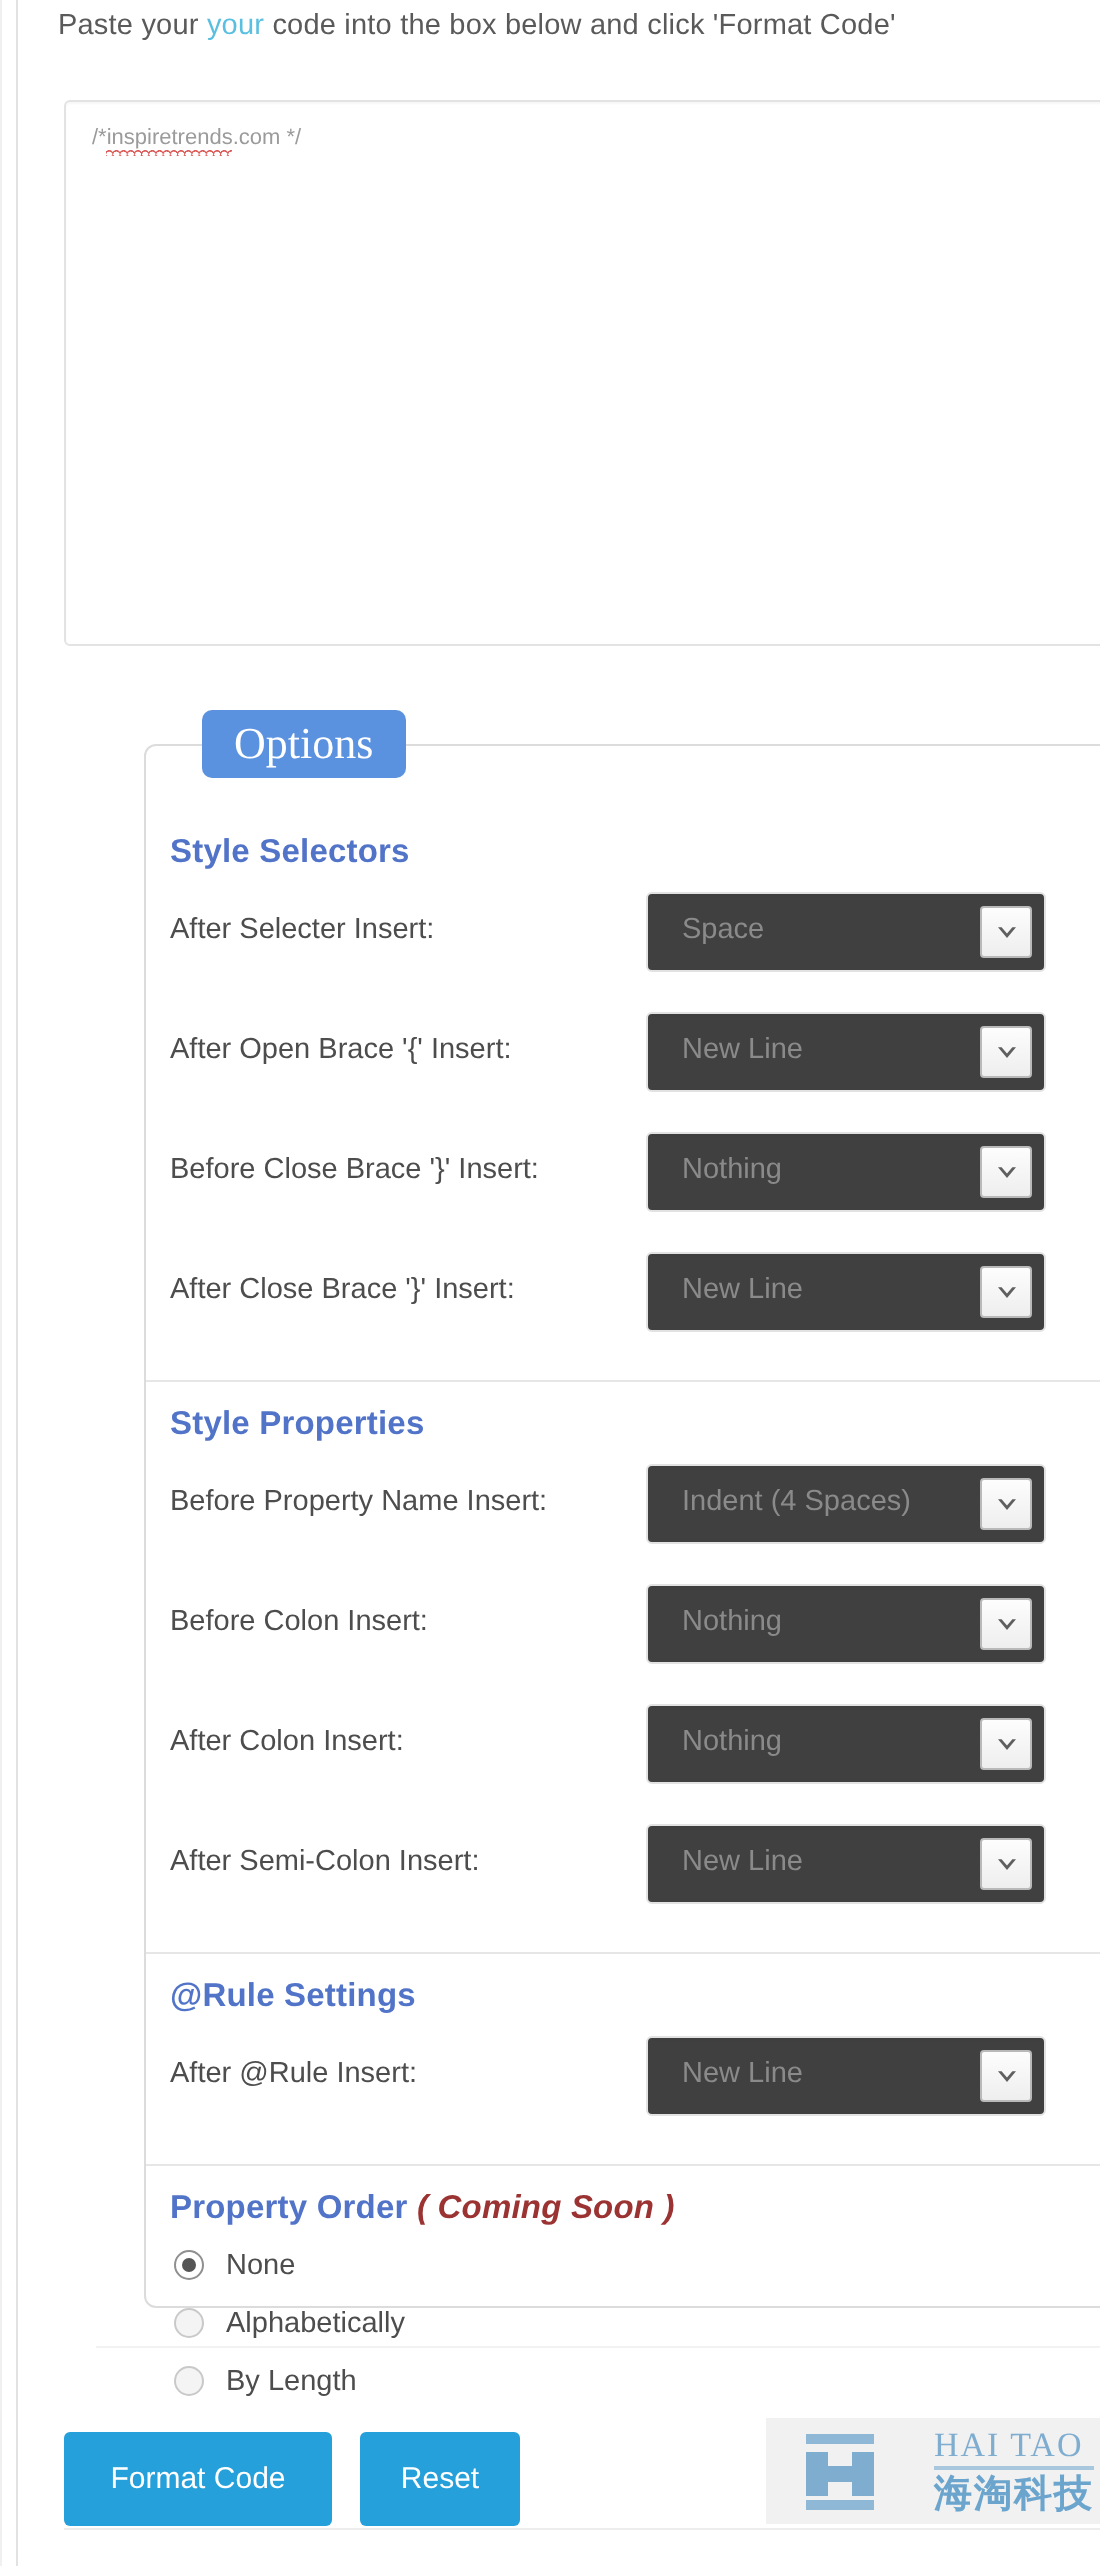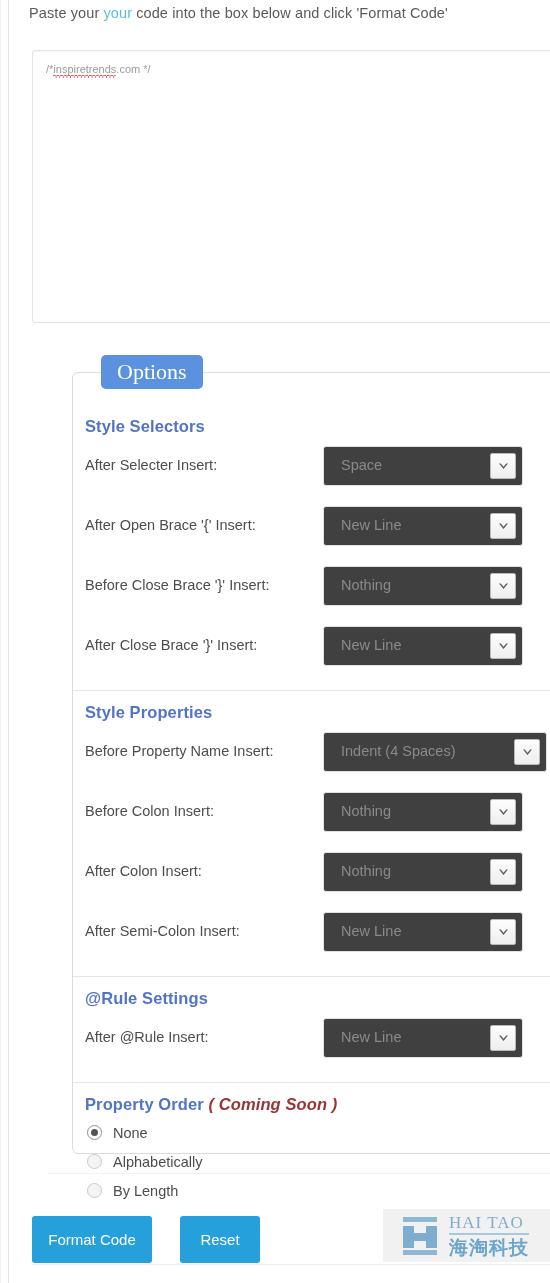--- a/index.html
+++ b/index.html
@@ -121,21 +121,21 @@
   }
   .select-wrap {
     position: absolute; top: 8px;
     height: 40px;
     border: 1px solid #e2e2e2;
     border-radius: 3px;
     background: #404040;
     box-shadow: inset 0 1px 1px rgba(0,0,0,.03);
   }
   .select-wrap.w-std { left: 250px; width: 200px; }
-  .select-wrap.w-wide { left: 250px; width: 224px; }
+  .select-wrap.w-wide { left: 250px; width: 200px; }
   .select-value {
     position: absolute; left: 17px; top: 10px;
     font-size: 14.5px; color: #8a8a8a;
     white-space: nowrap;
   }
   .select-arrow {
     position: absolute; right: 6px; top: 6px;
     width: 26px; height: 26px;
     border: 1px solid #b9b9b9;
     background: linear-gradient(#fdfdfd,#eeeeee);
@@ -189,21 +189,21 @@
     color: #ffffff;
     border: none;
     border-radius: 3px;
     font-family: "Liberation Sans", sans-serif;
     font-size: 15px;
     display: flex; align-items: center; justify-content: center;
     padding: 0 18px;
     cursor: pointer;
     white-space: nowrap;
   }
-  .btn-format { left: 32px; width: 120px; }
+  .btn-format { left: 32px; width: 134px; }
   .btn-reset  { left: 180px; width: 80px; }
 
   
   .logo {
     position: absolute; left: 383px; top: 1209px;
     width: 172px; height: 53px;
     background: #f1f1f1;
     display: flex; align-items: center;
   }
   .logo-mark {
@@ -226,21 +226,21 @@
   }
   .logo-mark .h-right {
     position: absolute; left: 29px; top: 11px; width: 11px; height: 22px;
     background: #7fadd0;
   }
   .logo-mark .h-bridge {
     position: absolute; left: 6px; top: 18px; width: 34px; height: 8px;
     background: #7fadd0;
   }
   .logo-text {
-    margin-left: 6px;
+    margin-left: 24px;
     display: flex; flex-direction: column; justify-content: center;
   }
   .logo-en {
     font-family: "Liberation Serif", serif;
     font-size: 17px;
     color: #7fadd0;
     letter-spacing: 1px;
     border-bottom: 2px solid #a9c8de;
     padding-bottom: 1px;
     line-height: 19px;

